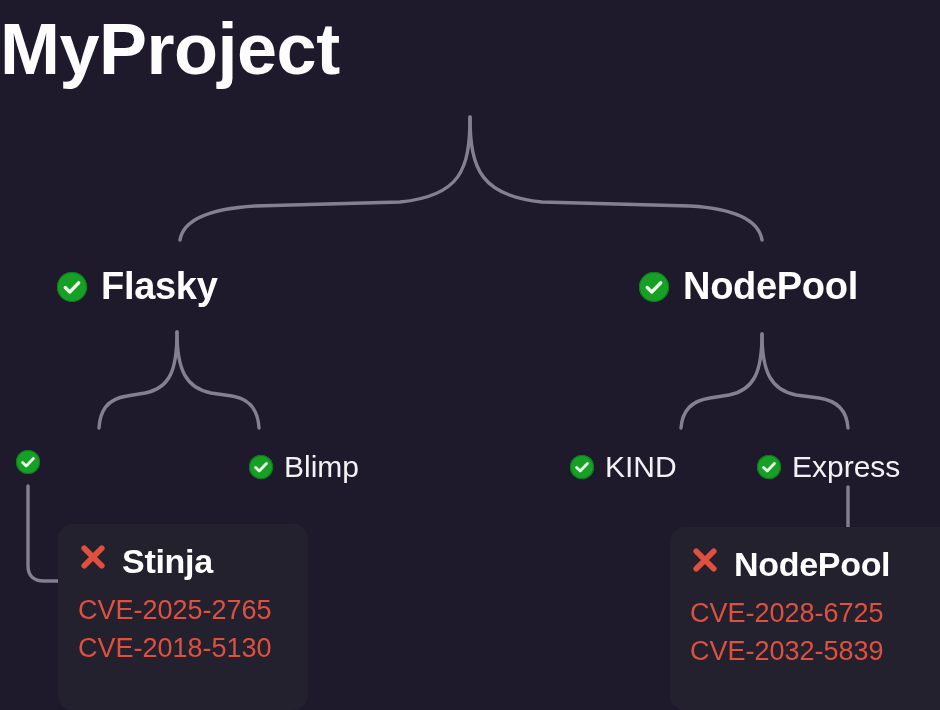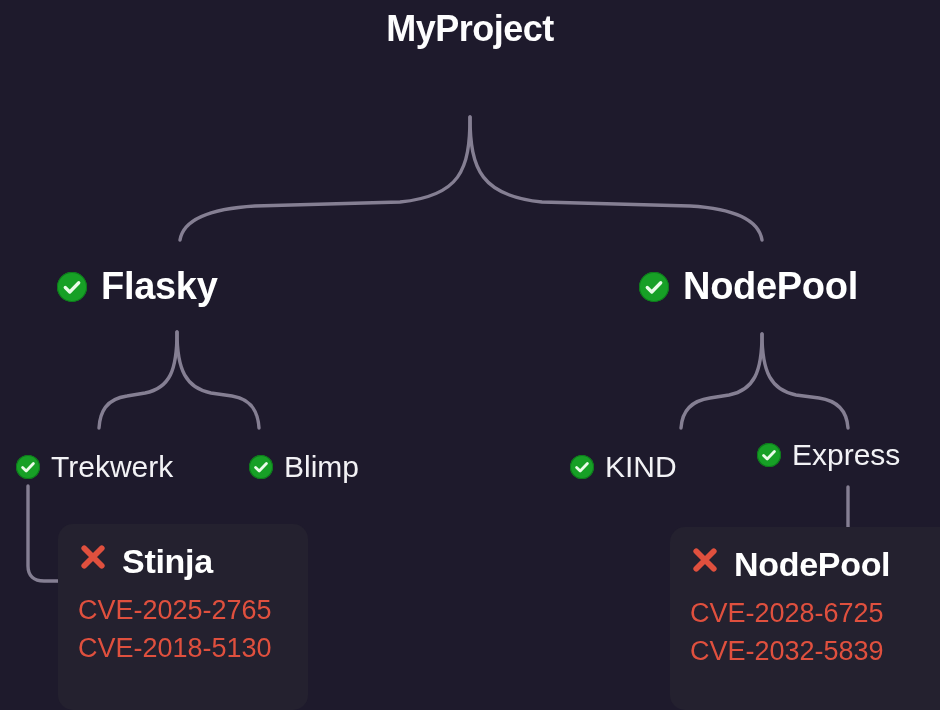--- a/index.html
+++ b/index.html
@@ -22,22 +22,21 @@
   .node {
     position: absolute;
     display: flex;
     align-items: center;
     white-space: nowrap;
   }
   #title {
     position: absolute;
     left: 0; top: 8px;
     width: 940px;
-    text-align: center;
-    font-size: 36px;
+    font-size: 72px;
     font-weight: bold;
     color: #fdfdfe;
     letter-spacing: -0.5px;
   }
   .badge {
     display: inline-block;
     position: relative;
     border-radius: 50%;
     background: #17a026;
     box-shadow: 0 0 0 1px #0d7a1b inset;
@@ -132,42 +131,41 @@
     </span>
     <span class="label">Flasky</span>
   </div>
 
   <div class="node lvl2" style="left:16px; top:450px;">
     <span class="badge">
       <svg viewBox="0 0 24 24">
           <path d="M6.6 12.4 L10.2 16 L17.4 8.6" fill="none" stroke="#eafbe9" stroke-width="2.8" stroke-linecap="round" stroke-linejoin="round"></path>
         </svg>
     </span>
-    <span class="label">Trekwerk</span>
   </div>
 
   <div class="node lvl2" style="left:249px; top:450px;justify-content:space-between;">
     <span class="badge">
       <svg viewBox="0 0 24 24">
           <path d="M6.6 12.4 L10.2 16 L17.4 8.6" fill="none" stroke="#eafbe9" stroke-width="2.8" stroke-linecap="round" stroke-linejoin="round"></path>
         </svg>
     </span>
     <span class="label">Blimp</span>
   </div>
 
   <div class="node lvl2" style="left:570px; top:450px;">
     <span class="badge">
       <svg viewBox="0 0 24 24">
           <path d="M6.6 12.4 L10.2 16 L17.4 8.6" fill="none" stroke="#eafbe9" stroke-width="2.8" stroke-linecap="round" stroke-linejoin="round"></path>
         </svg>
     </span>
     <span class="label">KIND</span>
   </div>
 
-  <div class="node lvl2" style="left:757px; top:438px;">
+  <div class="node lvl2" style="left:757px; top:450px;">
     <span class="badge">
       <svg viewBox="0 0 24 24">
           <path d="M6.6 12.4 L10.2 16 L17.4 8.6" fill="none" stroke="#eafbe9" stroke-width="2.8" stroke-linecap="round" stroke-linejoin="round"></path>
         </svg>
     </span>
     <span class="label">Express</span>
   </div>
 
   <div class="vuln-card" style="left:58px; top:524px; width:250px; height:186px;">
     <div class="vuln-head">

